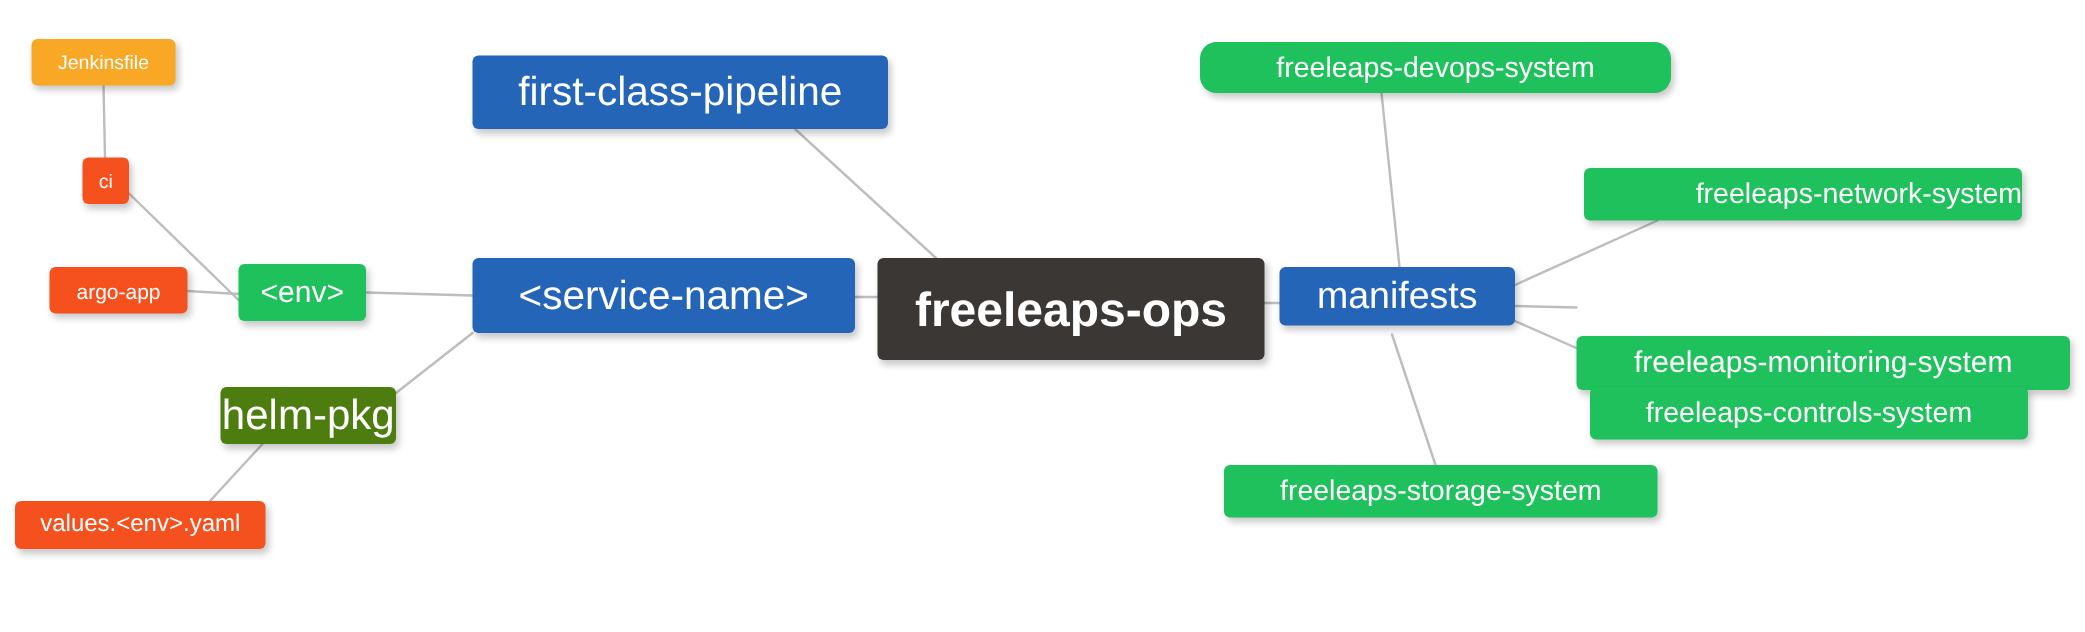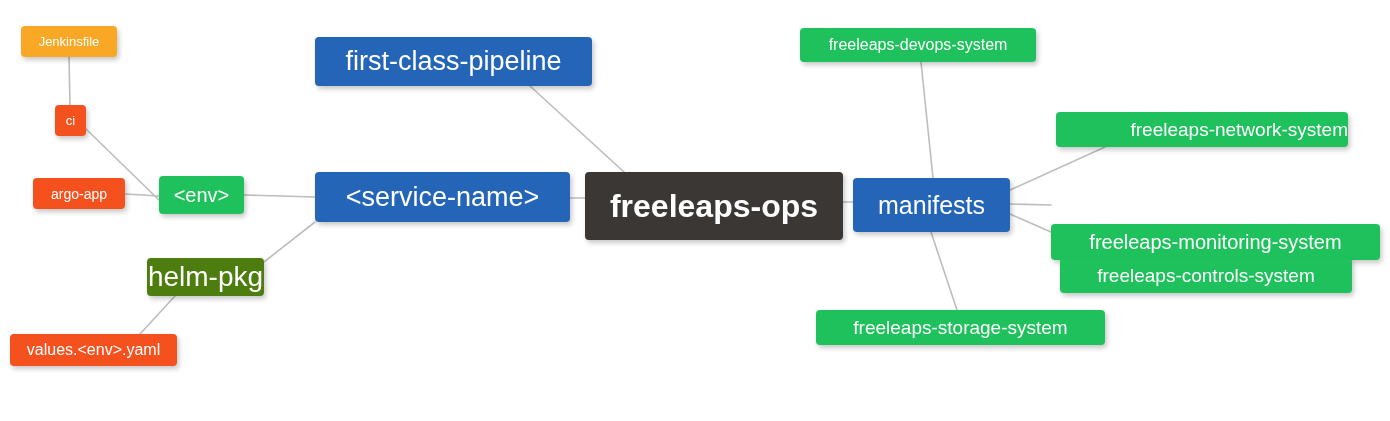--- a/index.html
+++ b/index.html
@@ -86,24 +86,24 @@
       </div>
       <div class="node" style="left: 315px; top: 37px; width: 277px; height: 49px; background: rgb(37, 101, 184); font-size: 27px;">
         <span class="node-label">first-class-pipeline</span>
       </div>
       <div class="node" style="left: 315px; top: 172px; width: 255px; height: 50px; background: rgb(37, 101, 184); font-size: 27px; text-align: center;">
         <span class="node-label">&lt;service-name&gt;</span>
       </div>
       <div class="node" style="left: 585px; top: 172px; width: 258px; height: 68px; background: rgb(59, 55, 52); font-size: 32px; font-weight: bold;">
         <span class="node-label">freeleaps-ops</span>
       </div>
-      <div class="node" style="left: 853px; top: 178px; width: 157px; height: 54px; background: rgb(37, 101, 184); font-size: 25px;">
+      <div class="node" style="left: 853px; top: 178px; width: 157px; height: 39px; background: rgb(37, 101, 184); font-size: 25px;">
         <span class="node-label">manifests</span>
       </div>
-      <div class="node" style="left: 800px; top: 28px; width: 236px; height: 34px; background: rgb(30, 193, 92); font-size: 16px;">
+      <div class="node" style="left: 800px; top: 28px; width: 314px; height: 34px; background: rgb(30, 193, 92); font-size: 19px; border-radius: 11px;">
         <span class="node-label">freeleaps-devops-system</span>
       </div>
       <div class="node" style="left: 1056px; top: 112px; width: 292px; height: 35px; background: rgb(30, 193, 92); font-size: 19px; justify-content: flex-end;">
         <span class="node-label">freeleaps-network-system</span>
       </div>
       <div class="node" style="left: 1051px; top: 188px; width: 329px; height: 36px; background: rgb(30, 193, 92); font-size: 20px; margin-top: 36px;">
         <span class="node-label">freeleaps-monitoring-system</span>
       </div>
       <div class="node" style="left: 1060px; top: 258px; width: 292px; height: 35px; background: rgb(30, 193, 92); font-size: 19px;">
         <span class="node-label">freeleaps-controls-system</span>

